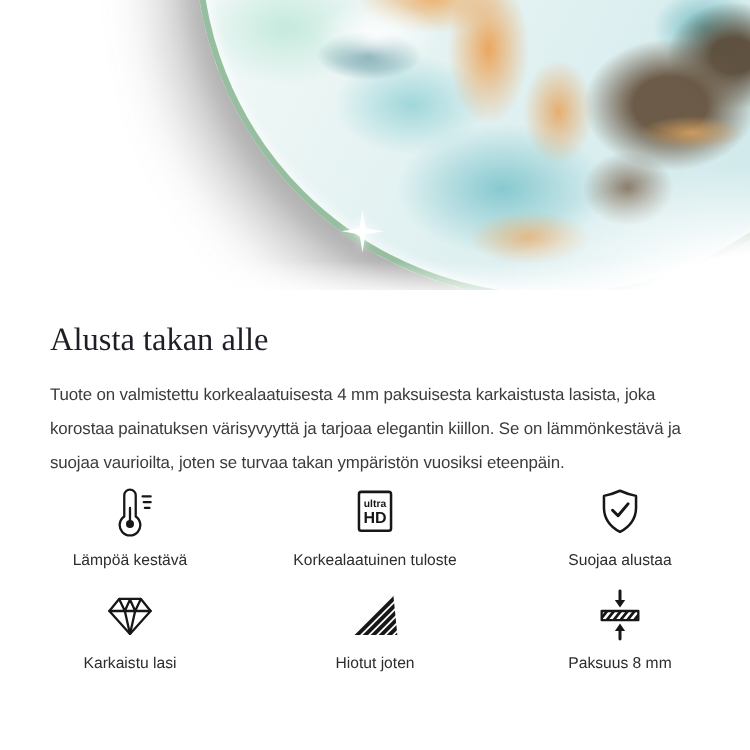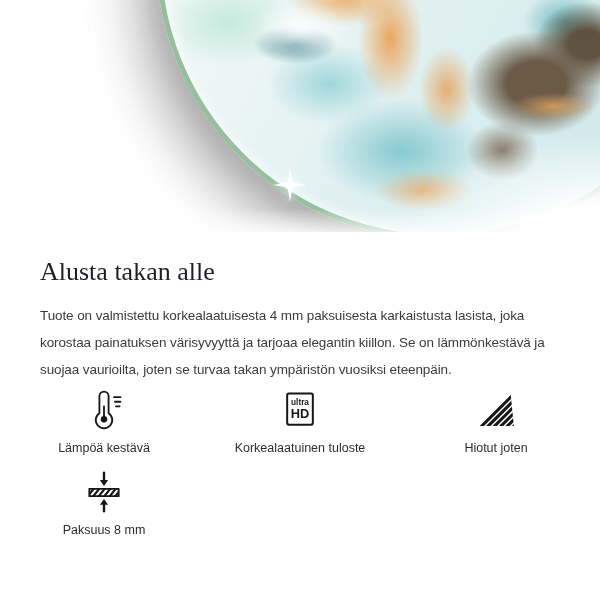--- a/index.html
+++ b/index.html
@@ -152,21 +152,41 @@
     <div class="icon-box">
       <svg class="ico" width="44" height="44" viewBox="0 0 48 48" stroke-width="2.2">
         <rect x="10" y="6" width="28" height="34" rx="2"></rect>
         <text x="24" y="19" font-size="9" font-weight="600" text-anchor="middle">ultra</text>
         <text x="24" y="33" font-size="14" font-weight="800" text-anchor="middle">HD</text>
       </svg>
     </div>
     <div class="feature-label">Korkealaatuinen tuloste</div>
   </div>
 
-
+  <div class="feature">
+    <div class="icon-box">
+      <svg class="ico" width="44" height="44" viewBox="0 0 48 48" stroke-width="2.2">
+        <path d="M24 5 C28.5 7 33.5 8.6 38 9.5 V19.5 C38 29.5 32.5 36.5 24 41 C15.5 36.5 10 29.5 10 19.5 V9.5 C14.5 8.6 19.5 7 24 5 Z"></path>
+        <path d="M17.5 22 L22.3 26.8 L31 16.5" stroke-width="2.6"></path>
+      </svg>
+    </div>
+    <div class="feature-label">Suojaa alustaa</div>
+  </div>
+
+  <div class="feature">
+    <div class="icon-box">
+      <svg class="ico" width="44" height="44" viewBox="0 0 48 48" stroke-width="2">
+        <path d="M14.5 10 H33.5 L42 20.5 L24 40.5 L6 20.5 Z"></path>
+        <path d="M6 20.5 H42"></path>
+        <path d="M14.5 10 L19.5 20.5 L24 10.5 L28.5 20.5 L33.5 10"></path>
+        <path d="M19.5 20.5 L24 40.5 L28.5 20.5"></path>
+      </svg>
+    </div>
+    <div class="feature-label">Karkaistu lasi</div>
+  </div>
 
   <div class="feature">
     <div class="icon-box">
       <svg width="44" height="44" viewBox="0 0 48 48">
         <defs>
           <clipPath id="triClip">
               <path d="M5 41.5 L43.5 41.5 L40 6.5 Z"></path>
             </clipPath>
         </defs>
         <g clip-path="url(#triClip)" stroke="#171717" stroke-width="3.4">

